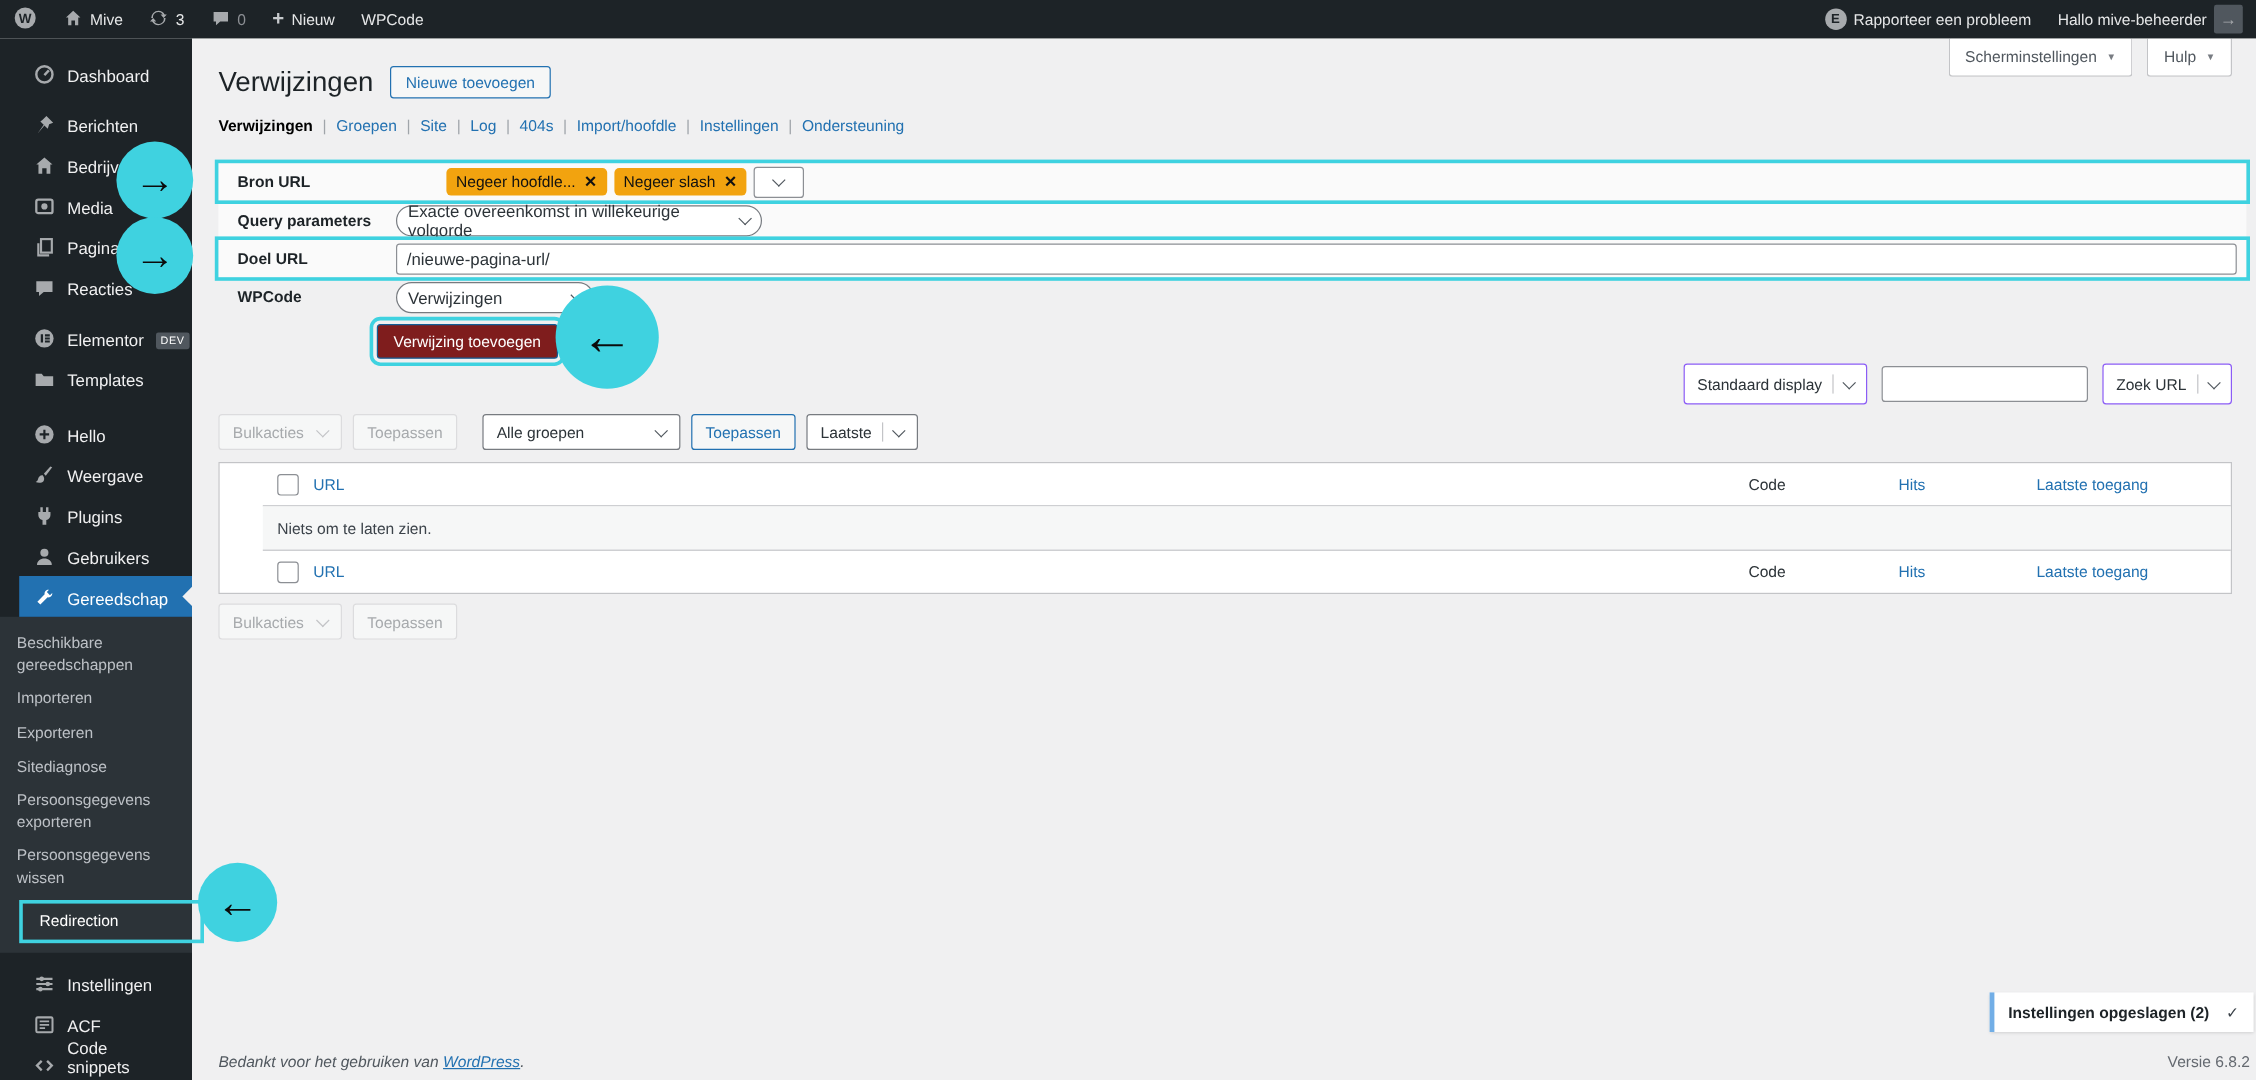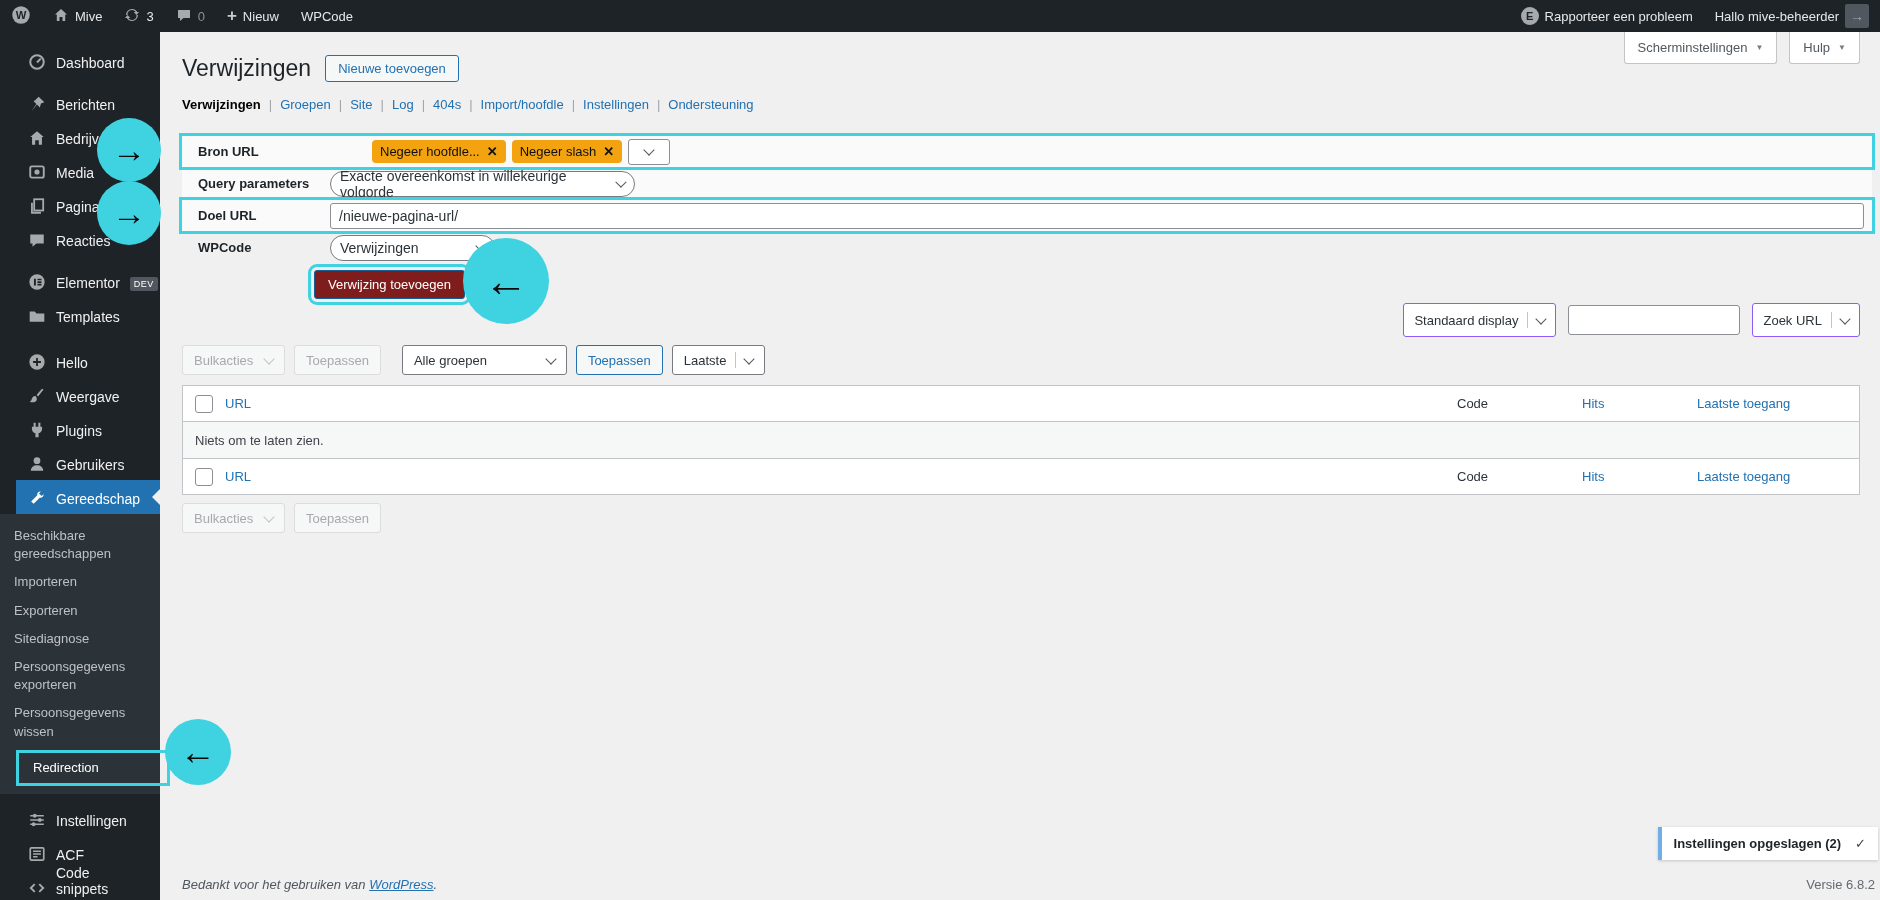--- a/index.html
+++ b/index.html
@@ -89,21 +89,21 @@
   .ctl{height:30px;border-radius:3px;display:inline-flex;align-items:center;gap:9px;padding:0 11px;
        font-size:13px;box-sizing:border-box;cursor:pointer;}
   .ctl.select{background:#fff;border:1px solid #777b80;color:#2c3338;}
   .ctl.disabled{background:#f6f7f7;border:1px solid #dcdcde;color:#a7aaad;cursor:default;}
   .ctl.disabled .chev{border-color:#c3c4c7;}
   .ctl.blue{background:#f6f7f7;border:1px solid #2271b1;color:#2271b1;}
   .ctl.wide{min-width:165px;justify-content:space-between;}
   .spacer6{width:3px;}
 
   
-  .rtable{margin-top:10px;background:#fff;border:1px solid #c3c4c7;}
+  .rtable{margin-top:10px;background:#fff;border:1px solid #c3c4c7;padding-left:36px;}
   .t-row{display:flex;align-items:center;height:36px;padding:0 12px;box-sizing:border-box;}
   .t-head{border-bottom:1px solid #c3c4c7;}
   .t-foot{border-top:1px solid #c3c4c7;}
   .t-empty{background:#f6f7f7;color:#3c434a;height:36px;display:flex;align-items:center;padding:0 12px;}
   .cb{width:16px;height:16px;border:1px solid #8c8f94;border-radius:3px;background:#fff;margin-right:12px;cursor:pointer;}
   .col-url{color:#2271b1;cursor:pointer;}
   .col-spacer{flex:1;}
   .col-code{width:125px;color:#2c3338;}
   .col-hits{width:115px;color:#2271b1;cursor:pointer;}
   .col-last{width:150px;color:#2271b1;cursor:pointer;}

